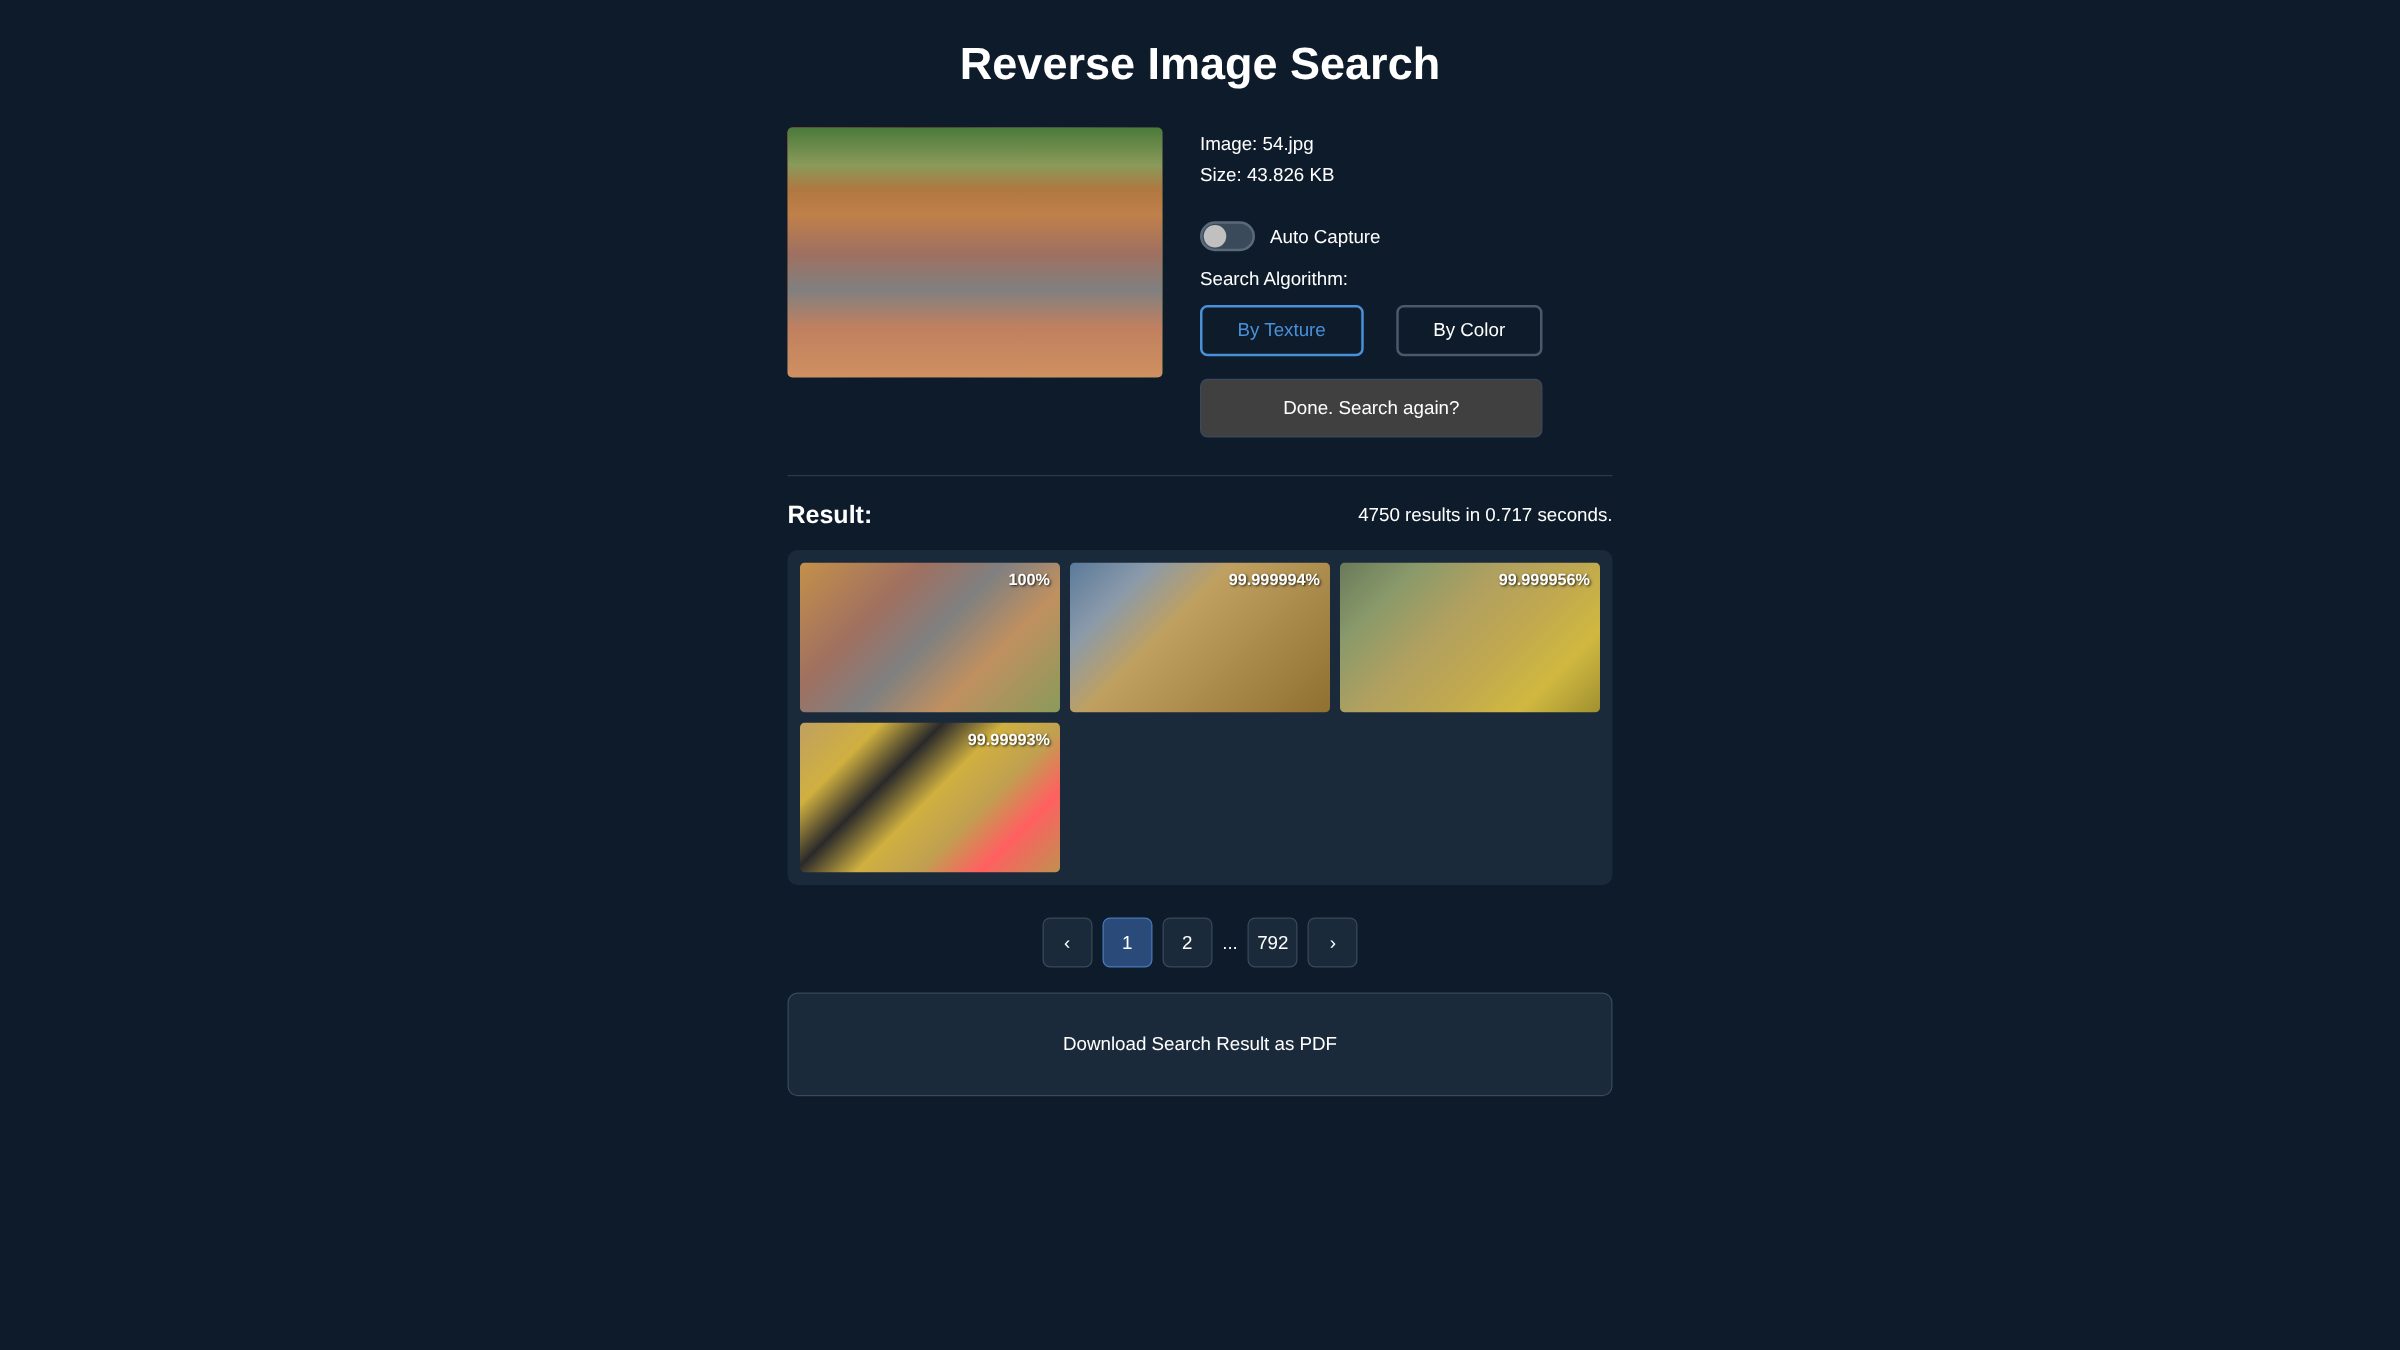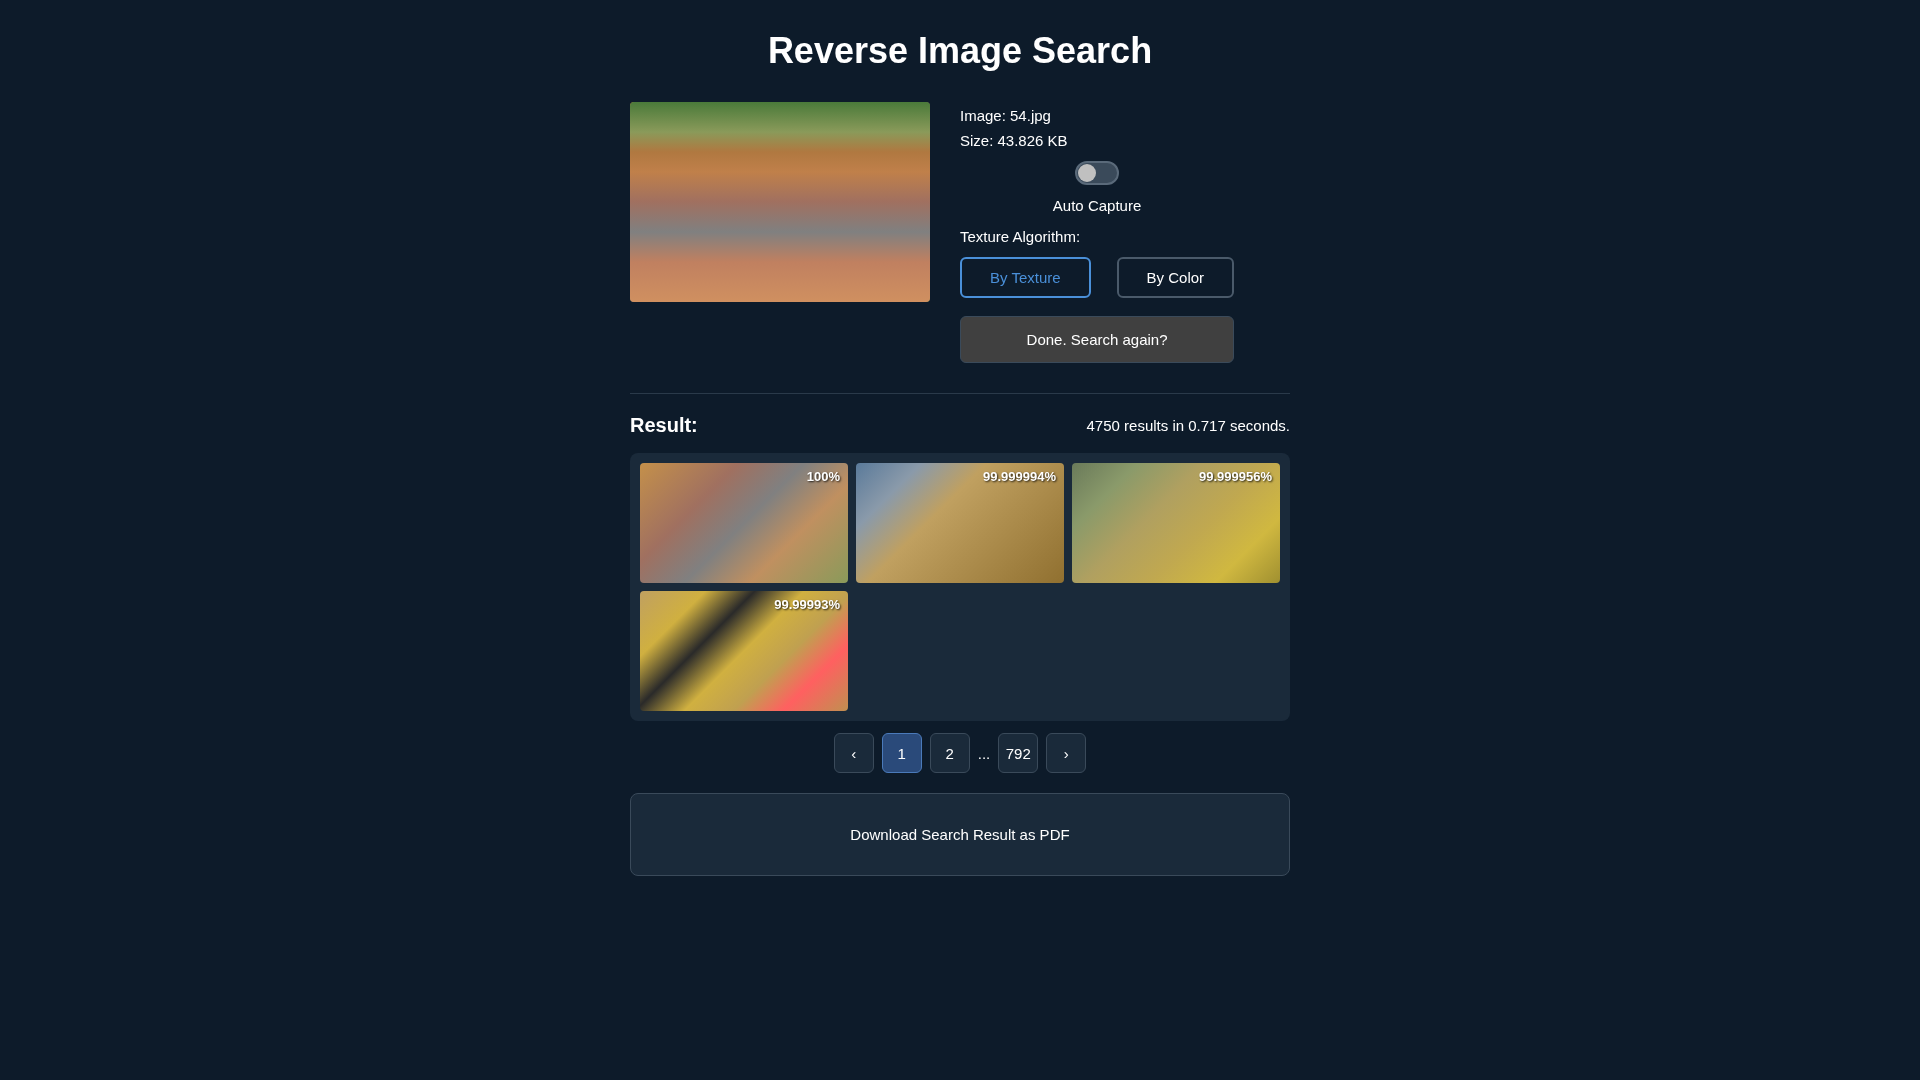--- a/index.html
+++ b/index.html
@@ -60,22 +60,21 @@
 
     .info-text {
       font-size: 15px;
       color: #ffffff;
     }
 
     .toggle-row {
       display: flex;
       align-items: center;
       gap: 12px;
-      margin-top: 4px;
-      flex-direction: column;
+      margin-top: 20px;
     }
 
     .toggle-switch {
       width: 44px;
       height: 24px;
       background: #3a4a5a;
       border-radius: 12px;
       position: relative;
       cursor: pointer;
       border: 2px solid #5a6a7a;
@@ -170,21 +169,21 @@
       color: #ffffff;
     }
 
     .results-grid {
       background: #1a2a3a;
       border-radius: 8px;
       padding: 10px;
       display: grid;
       grid-template-columns: repeat(3, 1fr);
       gap: 8px;
-      margin-bottom: 12px;
+      margin-bottom: 26px;
     }
 
     .result-item {
       position: relative;
       border-radius: 4px;
       overflow: hidden;
       height: 120px;
       cursor: pointer;
     }
 
@@ -287,21 +286,21 @@
       <div class="info-text">Image: 54.jpg</div>
       <div class="info-text">Size: 43.826 KB</div>
 
       <div class="toggle-row">
         <div class="toggle-switch">
           <div class="toggle-knob"></div>
         </div>
         <span class="toggle-label">Auto Capture</span>
       </div>
 
-      <div class="algorithm-label">Texture Algorithm:</div>
+      <div class="algorithm-label">Search Algorithm:</div>
 
       <div class="algorithm-buttons">
         <button class="algo-btn active">By Texture</button>
         <button class="algo-btn">By Color</button>
       </div>
 
       <button class="search-again-btn">Done. Search again?</button>
     </div>
   </div>
 

